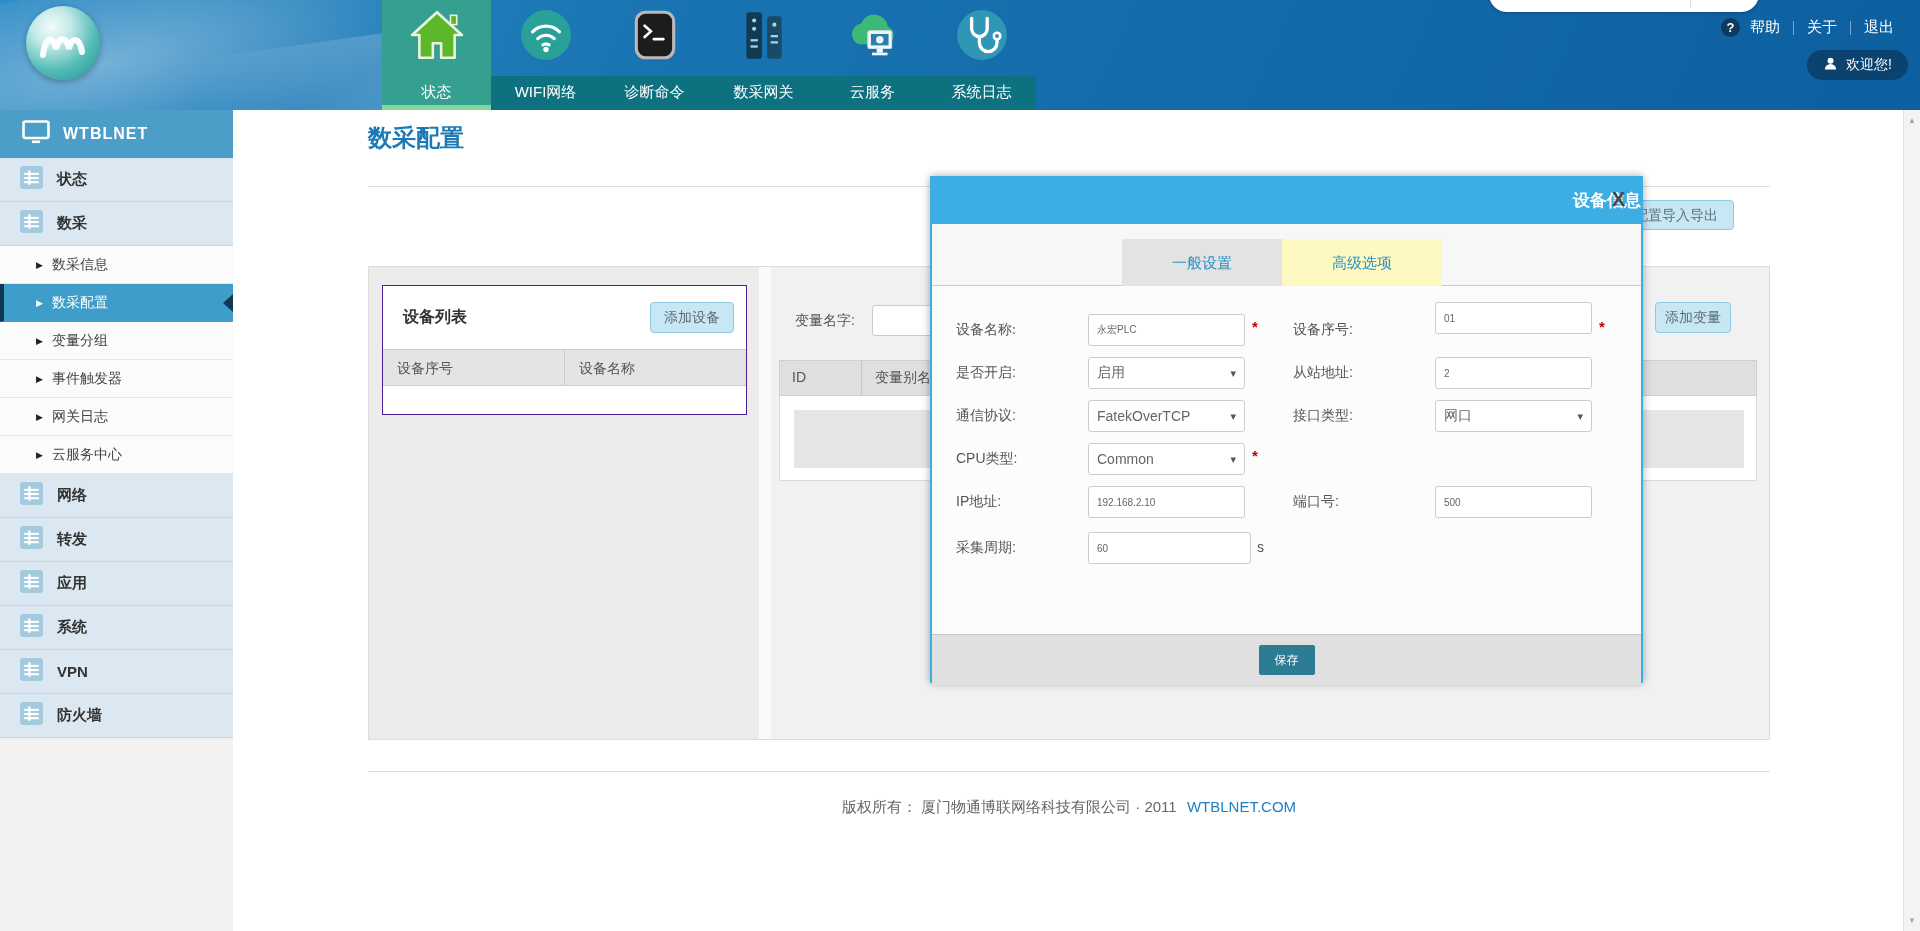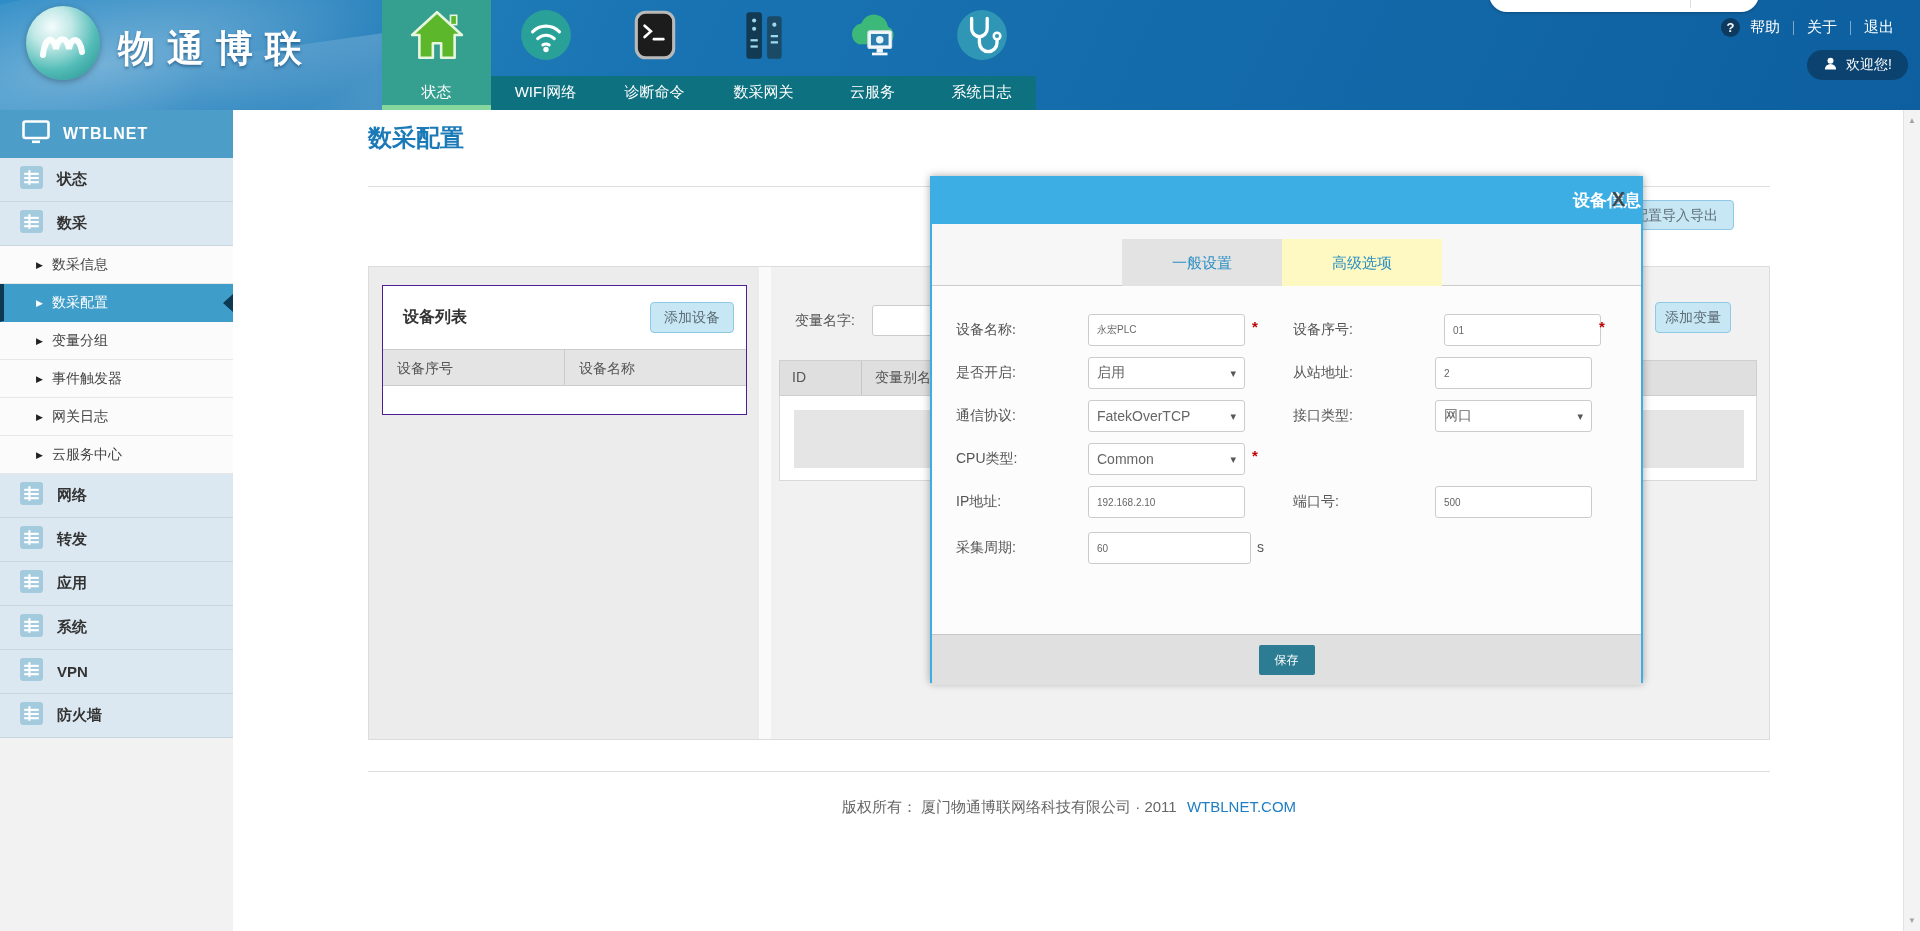--- a/index.html
+++ b/index.html
@@ -135,21 +135,20 @@
 
   <div class="header">
     <div class="swoosh1"></div>
     <div class="swoosh2"></div>
 
     <div class="logo-globe">
       <svg width="74" height="74" viewBox="0 0 74 74">
         <path d="M17 49 C19 30 28 30 30 43 C32 30 41 30 43 43 C45 30 54 31 56 46" stroke="#ffffff" stroke-width="6" fill="none" stroke-linecap="round" opacity="0.95"></path>
       </svg>
     </div>
-    <div class="logo-text">物通博联</div>
 
     <div class="nav">
       <div class="nav-item active">
         <span class="nav-icon">
           <svg width="56" height="56" viewBox="0 0 54 54">
             <path d="M27 5 L51 27 L44 27 L44 49 L31 49 L31 35 L23 35 L23 49 L10 49 L10 27 L3 27 Z" fill="#5cb82a" stroke="#e9f6df" stroke-width="2.5" stroke-linejoin="round"></path>
             <rect x="40" y="8" width="6" height="9" fill="#5cb82a" stroke="#e9f6df" stroke-width="1.5"></rect>
           </svg>
         </span>
         <span class="nav-label">状态</span>
@@ -430,21 +429,21 @@
       <div class="m-tab general">一般设置</div>
       <div class="m-tab advanced">高级选项</div>
     </div>
 
     <div class="m-body"></div>
 
     <span class="mlbl" style="left:24px; top:143px;font-family:Liberation Serif, serif;">设备名称:</span>
     <input class="mtxt" style="left: 156px; top: 136px;" value="永宏PLC">
     <span class="mstar" style="left:320px; top:140px;">*</span>
     <span class="mlbl" style="left:361px; top:143px;">设备序号:</span>
-    <input class="mtxt" style="left: 503px; top: 136px; margin-left: 9px;" value="01">
+    <input class="mtxt" style="left: 503px; top: 124px;" value="01">
     <span class="mstar" style="left:667px; top:140px;">*</span>
 
     <span class="mlbl" style="left:24px; top:186px;">是否开启:</span>
     <div class="msel" style="left:156px; top:179px;">
       <span>启用</span>
       <span class="chev">▾</span>
     </div>
     <span class="mlbl" style="left:361px; top:186px;">从站地址:</span>
     <input class="mtxt" style="left: 503px; top: 179px;" value="2">
 

